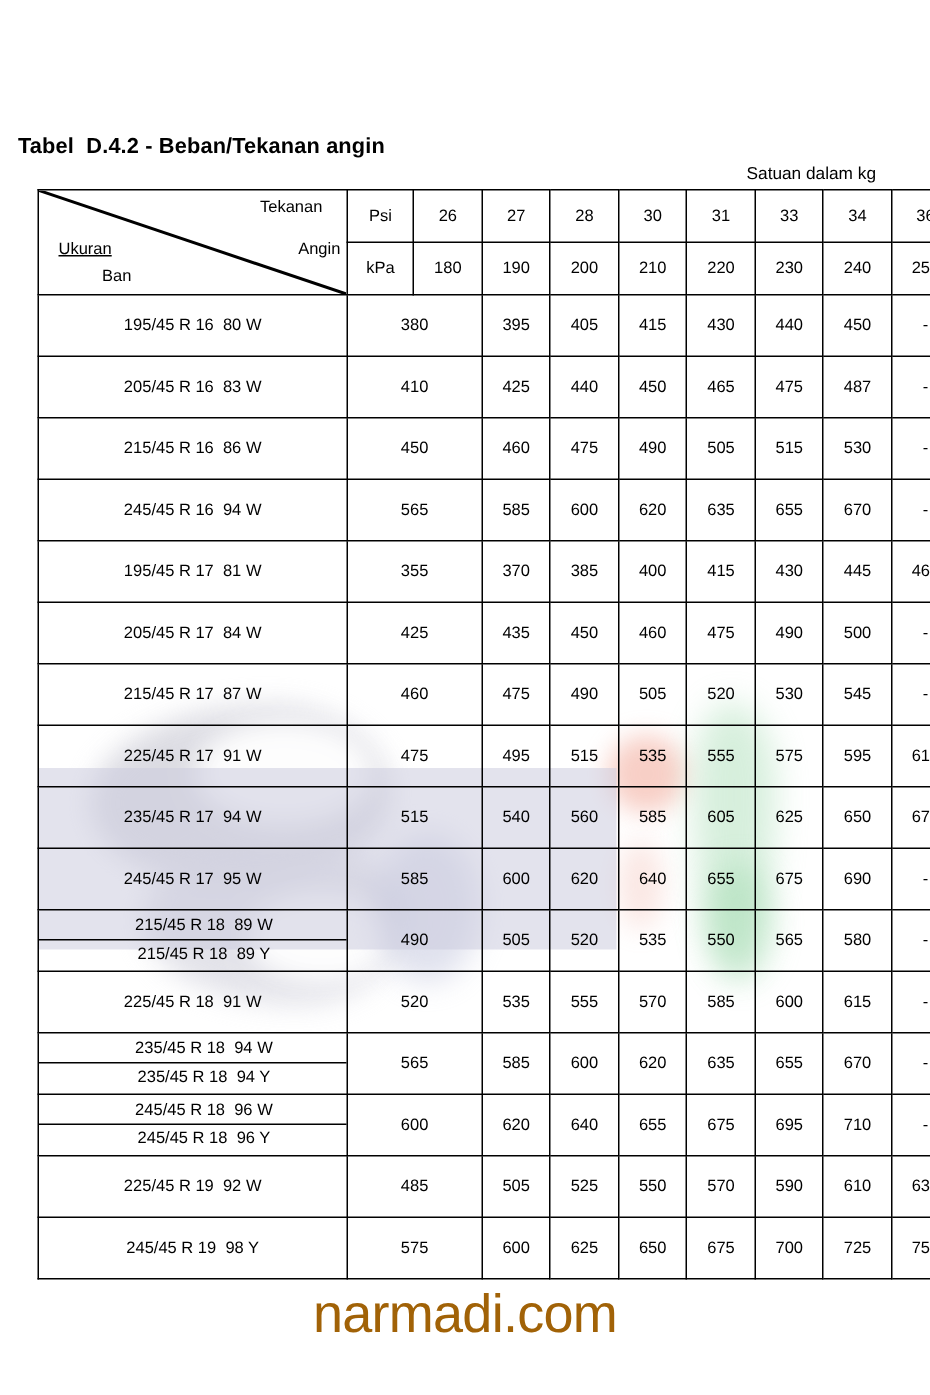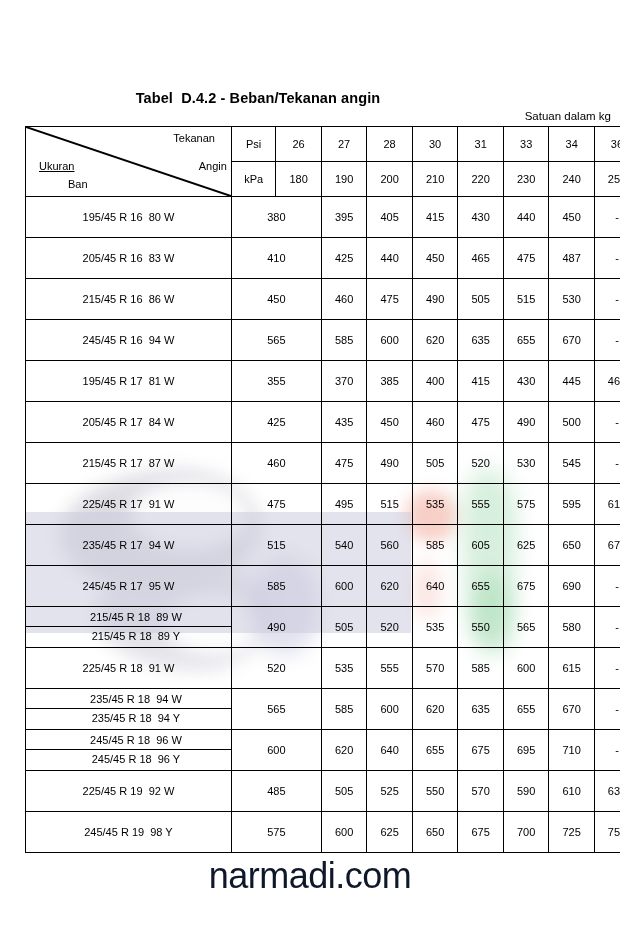--- a/index.html
+++ b/index.html
@@ -84,36 +84,34 @@
     filter: blur(10px);
   }
 
   
   #doc {
     position: relative;
     z-index: 2;
   }
   #table-title {
     position: absolute;
-    left: 0; top: 90px;
+    left: 12px; top: 90px;
     width: 516px;
-    text-align: center;
     font-size: 14.5px;
     font-weight: bold;
     letter-spacing: .1px;
     white-space: pre;
   }
   #unit-note {
     position: absolute;
     left: 0; top: 110px;
     width: 584px;
     text-align: right;
     font-size: 11.5px;
     font-weight: normal;
-    padding-left: 27px;
   }
 
   
   #load-table {
     position: absolute;
     left: 25px; top: 126px;
     width: 616px;
     border-collapse: collapse;
     table-layout: fixed;
     background: transparent;
@@ -204,21 +202,21 @@
   }
 
   
   #site-watermark {
     position: absolute;
     left: 0; top: 855px;
     width: 620px;
     text-align: center;
     font-size: 36px;
     letter-spacing: -0.5px;
-    color: #0f172a;
+    color: #a16207;
   }
 </style>
 </head>
 <body>
 
 <div id="watermarks">
   <div class="wm wm-gray-a"></div>
   <div class="wm wm-gray-b"></div>
   <div class="wm wm-white-a"></div>
   <div class="wm wm-white-b"></div>

